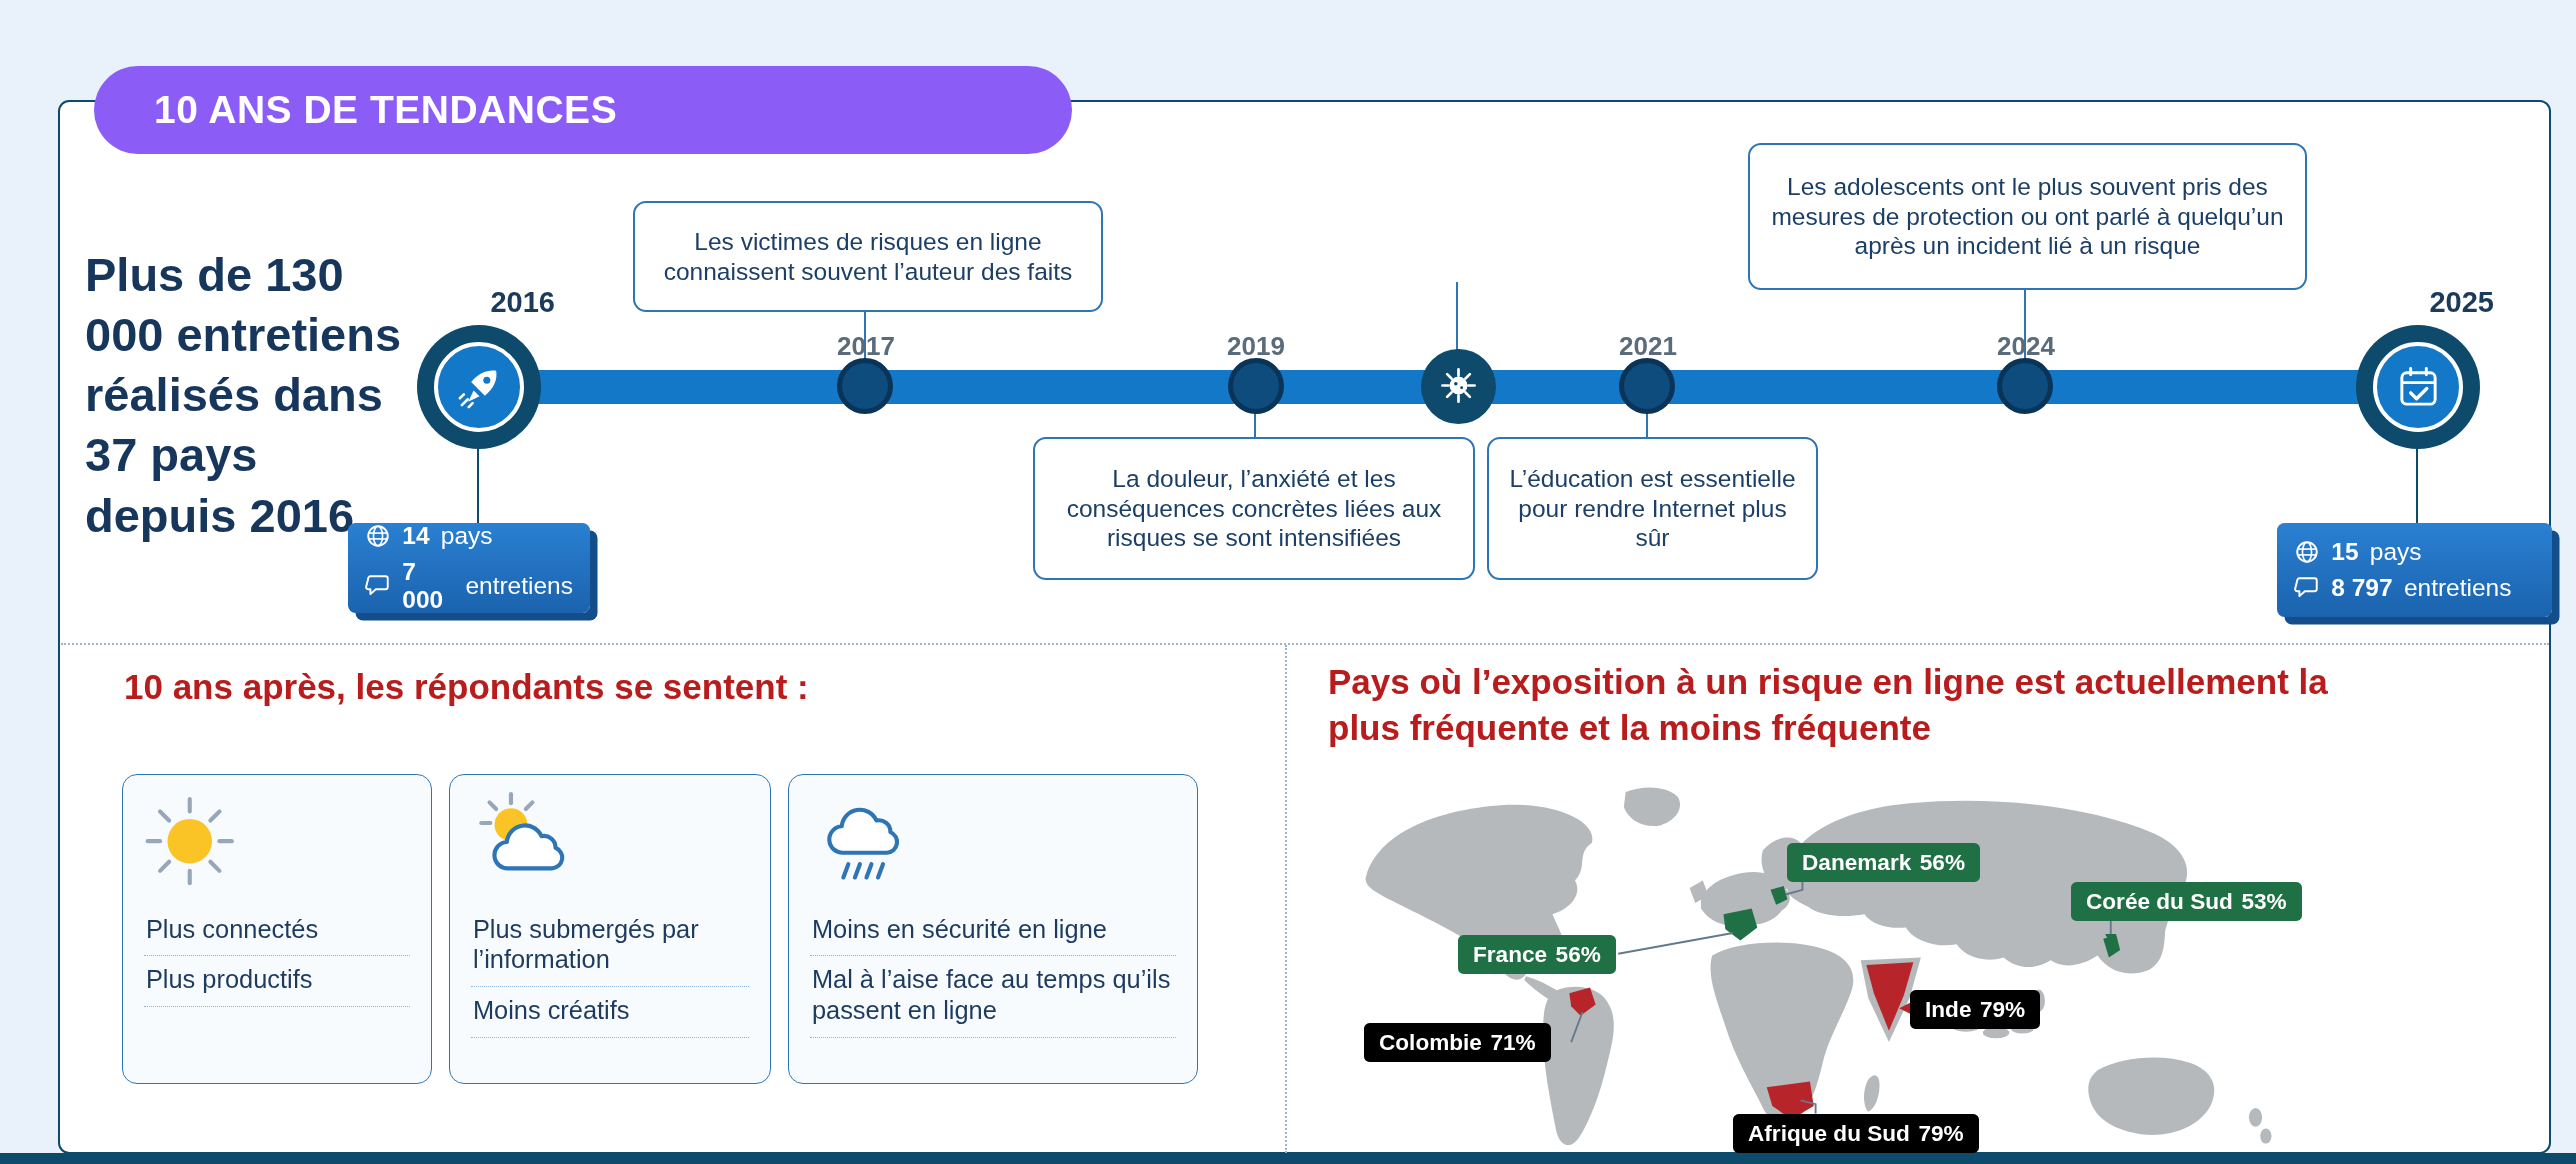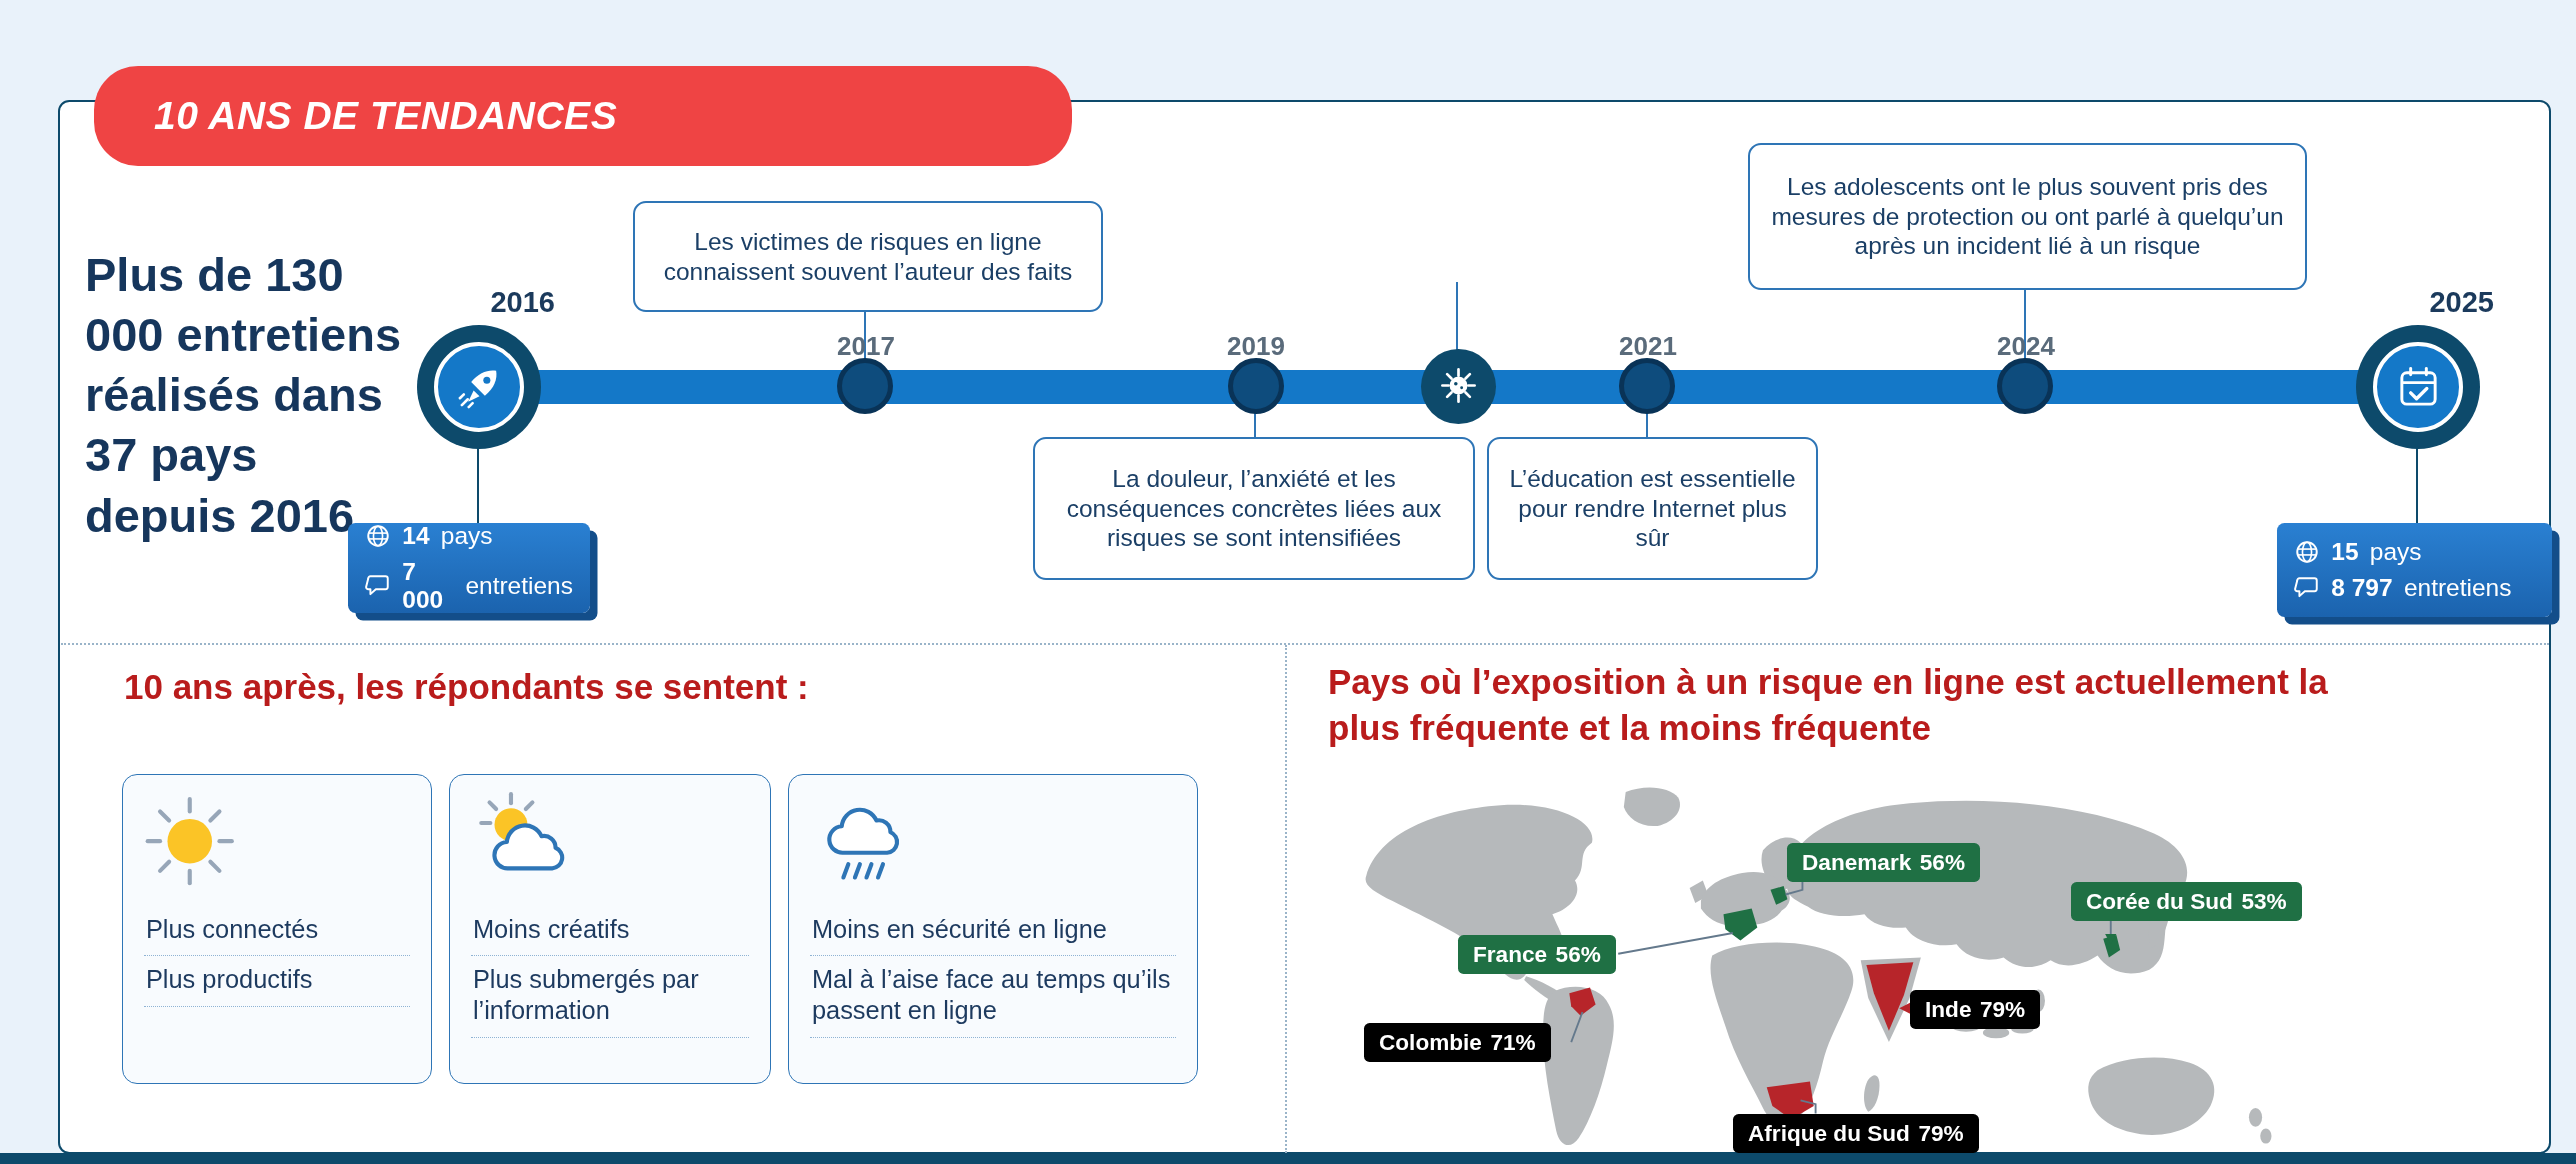--- a/index.html
+++ b/index.html
@@ -1,18 +1,18 @@
 <!DOCTYPE html>
 <html style="font-size:15px"><head>
 <meta charset="utf-8">
 <style>
   html,body{margin:0;padding:0;background:#e9f2fa;}
   .canvas{position:relative;width:2576px;height:1165px;background:#e9f2fa;font-family:"Liberation Sans",sans-serif;overflow:hidden;}
   .panel{position:absolute;left:58px;top:100px;width:2493px;height:1054px;background:#fff;border:2.8px solid #0d4a6b;border-radius:11.3px;box-sizing:border-box;}
-  .pill{position:absolute;left:94px;top:66px;width:978px;height:100px;background:#ef4444;border-radius:44px;display:flex;align-items:center;padding-left:60px;box-sizing:border-box;z-index:5;font-style:italic;}
+  .pill{position:absolute;left:94px;top:66px;width:978px;height:88px;background:#8b5cf6;border-radius:44px;display:flex;align-items:center;padding-left:60px;box-sizing:border-box;z-index:5;}
   .pill span{color:#fff;font-size:39px;font-weight:bold;letter-spacing:0.5px;}
   .intro{position:absolute;left:85px;top:245px;width:329px;font-size:47px;font-weight:bold;color:#16365c;line-height:1.28;z-index:2;}
   .tl-bar{position:absolute;left:479px;top:370px;width:1940px;height:34px;background:#1478c8;border-radius:17px;z-index:1;}
   .vline{position:absolute;width:0;border-left:2.8px solid #2e75b6;z-index:1;}
   .vline.dark{border-left-color:#0d4a6b;}
   .callout{position:absolute;background:#fff;border:2.8px solid #2e75b6;border-radius:13px;color:#1b3f66;font-size:24.5px;line-height:1.22;text-align:center;display:flex;align-items:center;justify-content:center;padding:9.4px 17px;box-sizing:border-box;z-index:2;}
   .node-sm{position:absolute;top:358px;width:56px;height:56px;border-radius:50%;background:#0e4c7d;border:5.6px solid #093357;box-sizing:border-box;z-index:3;}
   .node-virus{position:absolute;left:1421px;top:349px;width:75px;height:75px;border-radius:50%;background:#0d4a6b;display:flex;align-items:center;justify-content:center;z-index:3;}
   .node-big{position:absolute;top:325px;width:124px;height:124px;border-radius:50%;background:#0d4a6b;display:flex;align-items:center;justify-content:center;z-index:3;}
   .node-big .inner{width:90px;height:90px;border-radius:50%;background:#1478c8;border:4.7px solid #fff;box-sizing:border-box;display:flex;align-items:center;justify-content:center;}
@@ -213,22 +213,22 @@
           <g stroke="#97a6b8" stroke-width="5" stroke-linecap="round">
             <line x1="48" y1="16" x2="48" y2="5"></line>
               <line x1="23" y1="40" x2="12" y2="40"></line>
             <line x1="30" y1="23" x2="22" y2="15"></line>
               <line x1="66" y1="23" x2="74" y2="15"></line>
           </g>
           <circle cx="48" cy="42" r="20" fill="#fbc426"></circle>
           <path d="M45 95 a16 16 0 0 1 -2 -32 a22 22 0 0 1 42 -7 a14 14 0 0 1 17 14 a13 13 0 0 1 -4 25 z" fill="#fff" stroke="#2e75b6" stroke-width="5" stroke-linejoin="round"></path>
         </svg>
       </div>
+      <div class="card-item">Plus submergés par l’information</div>
       <div class="card-item">Moins créatifs</div>
-      <div class="card-item">Plus submergés par l’information</div>
     </div>
 
     <div class="card" style="width:410px">
       <div class="card-icon">
         <svg width="108" height="99" viewBox="0 0 130 120">
           <path d="M40 76 a16 16 0 0 1 -2 -32 a22 22 0 0 1 42 -7 a14 14 0 0 1 17 14 a13 13 0 0 1 -4 25 z" fill="#fff" stroke="#2e75b6" stroke-width="5" stroke-linejoin="round"></path>
           <g stroke="#2e75b6" stroke-width="5" stroke-linecap="round">
             <line x1="46" y1="90" x2="40" y2="106"></line>
               <line x1="60" y1="90" x2="54" y2="106"></line>
             <line x1="74" y1="90" x2="68" y2="106"></line>

